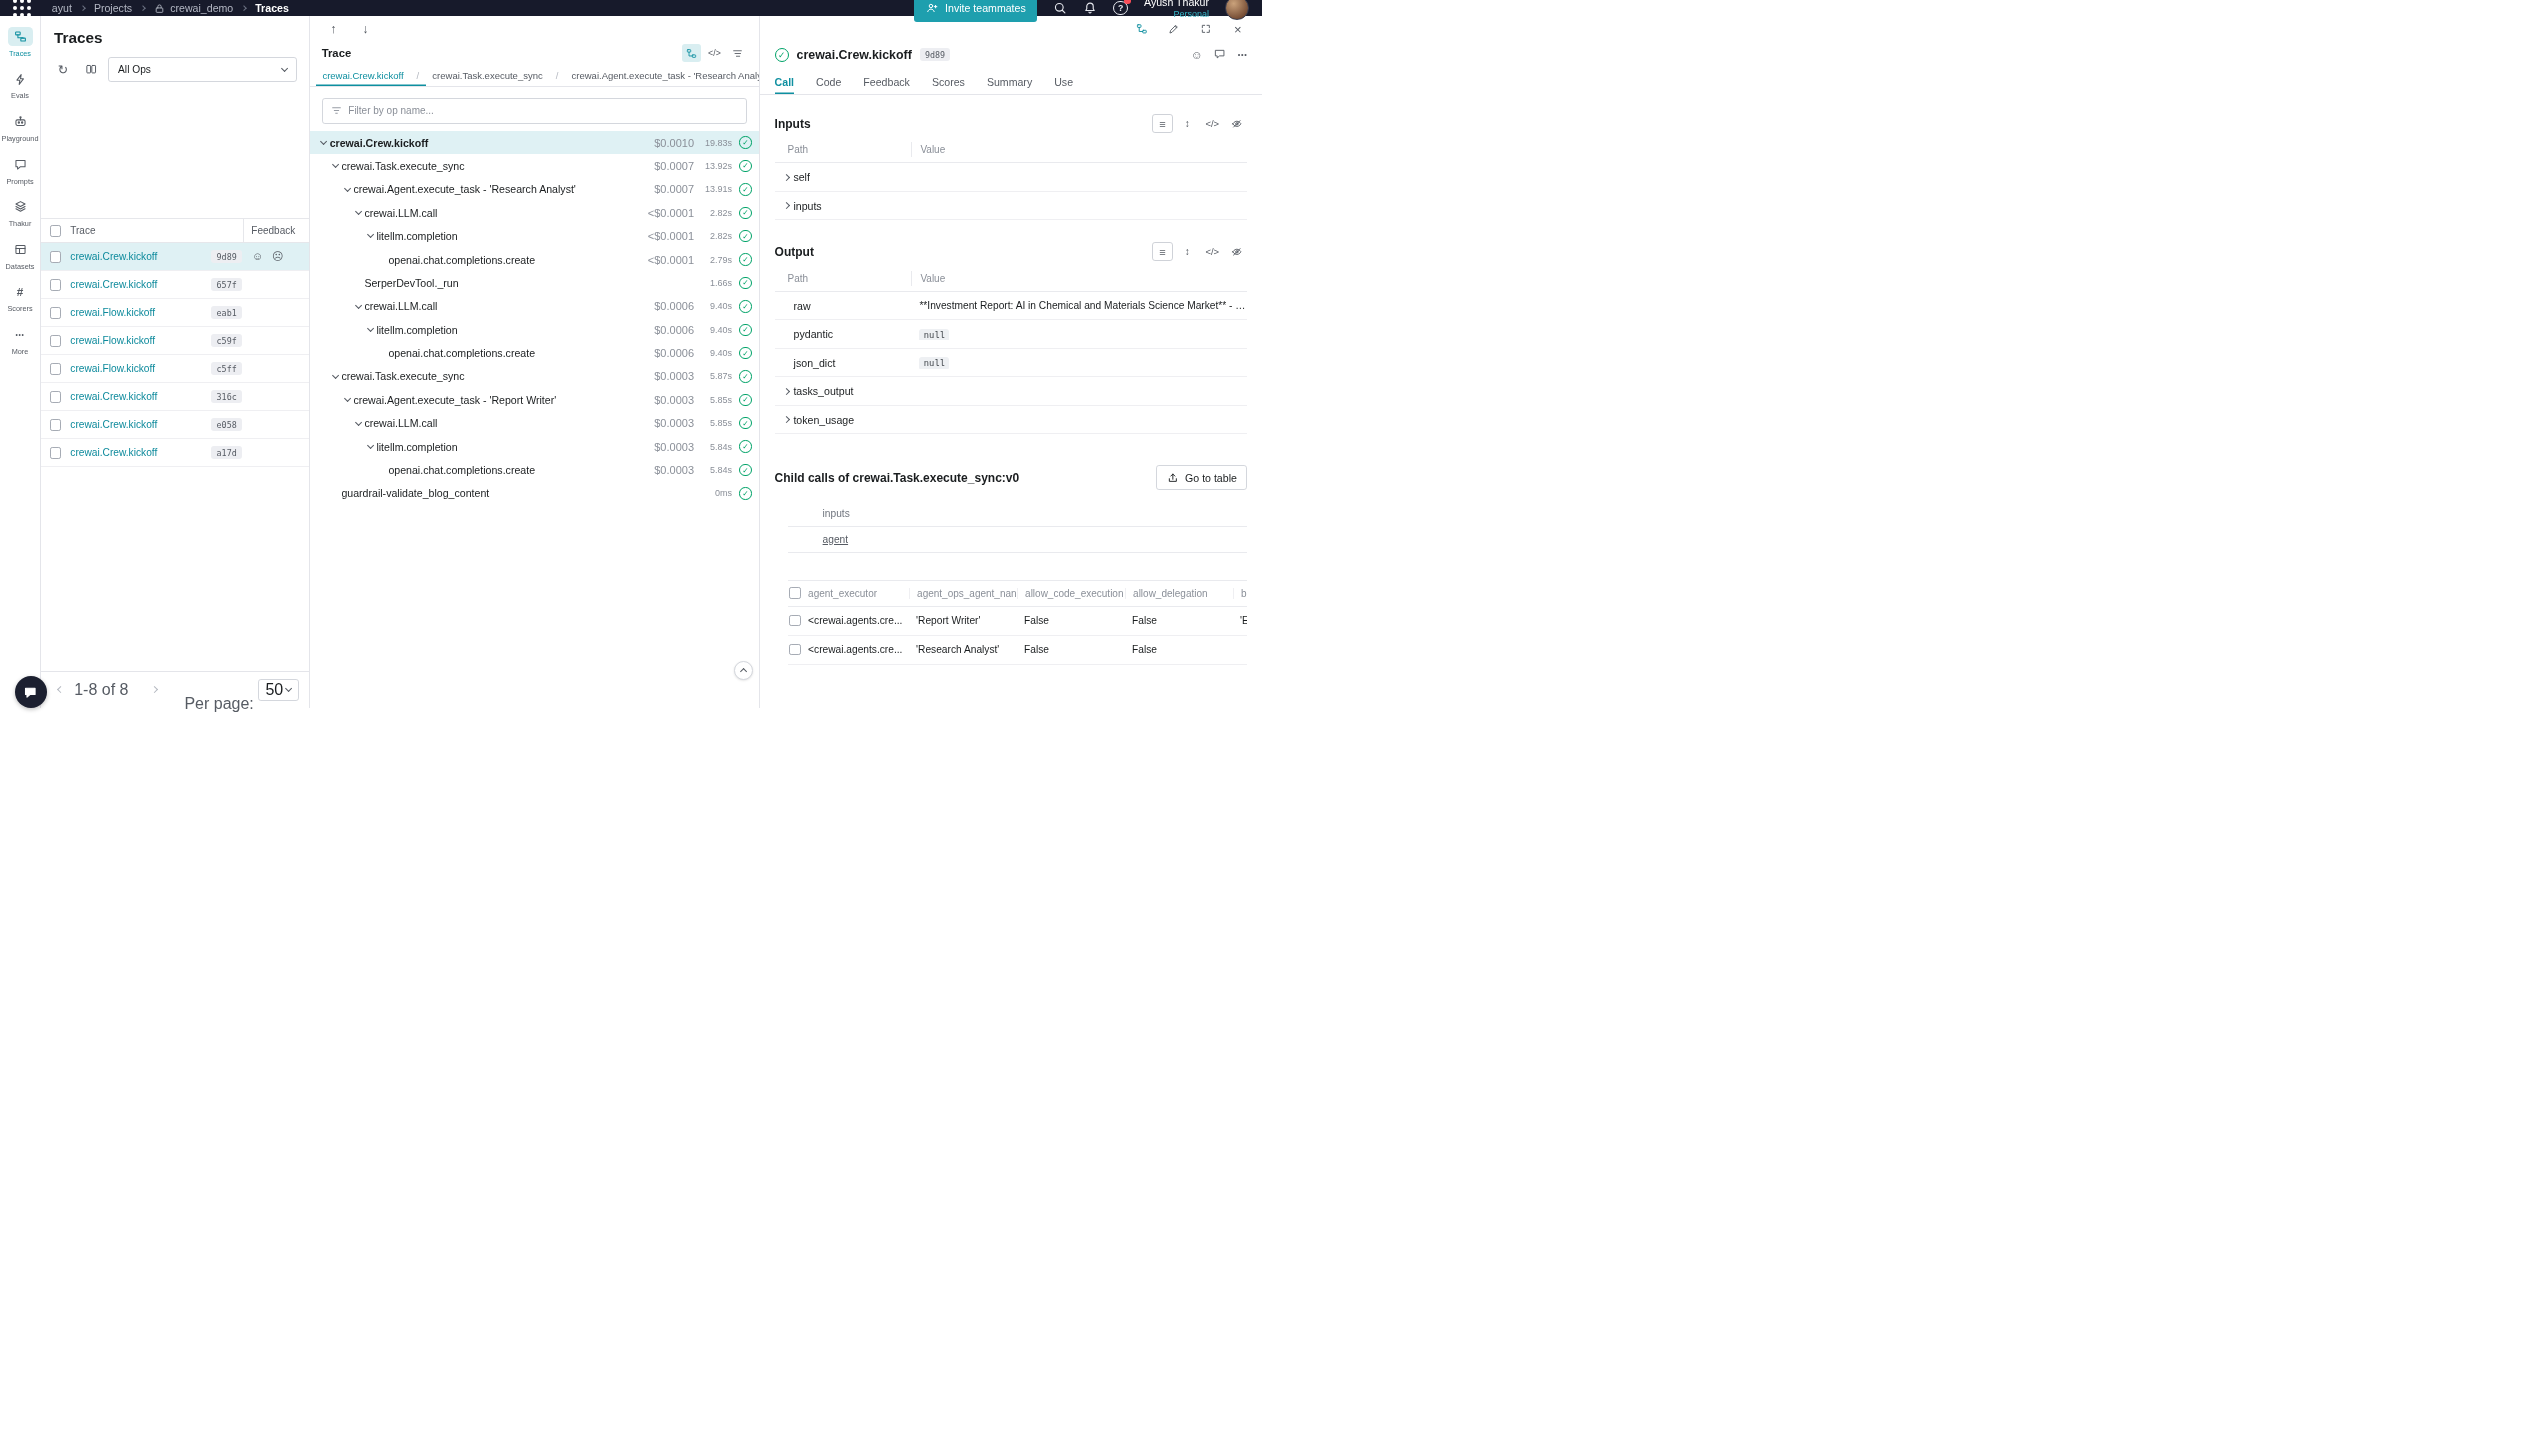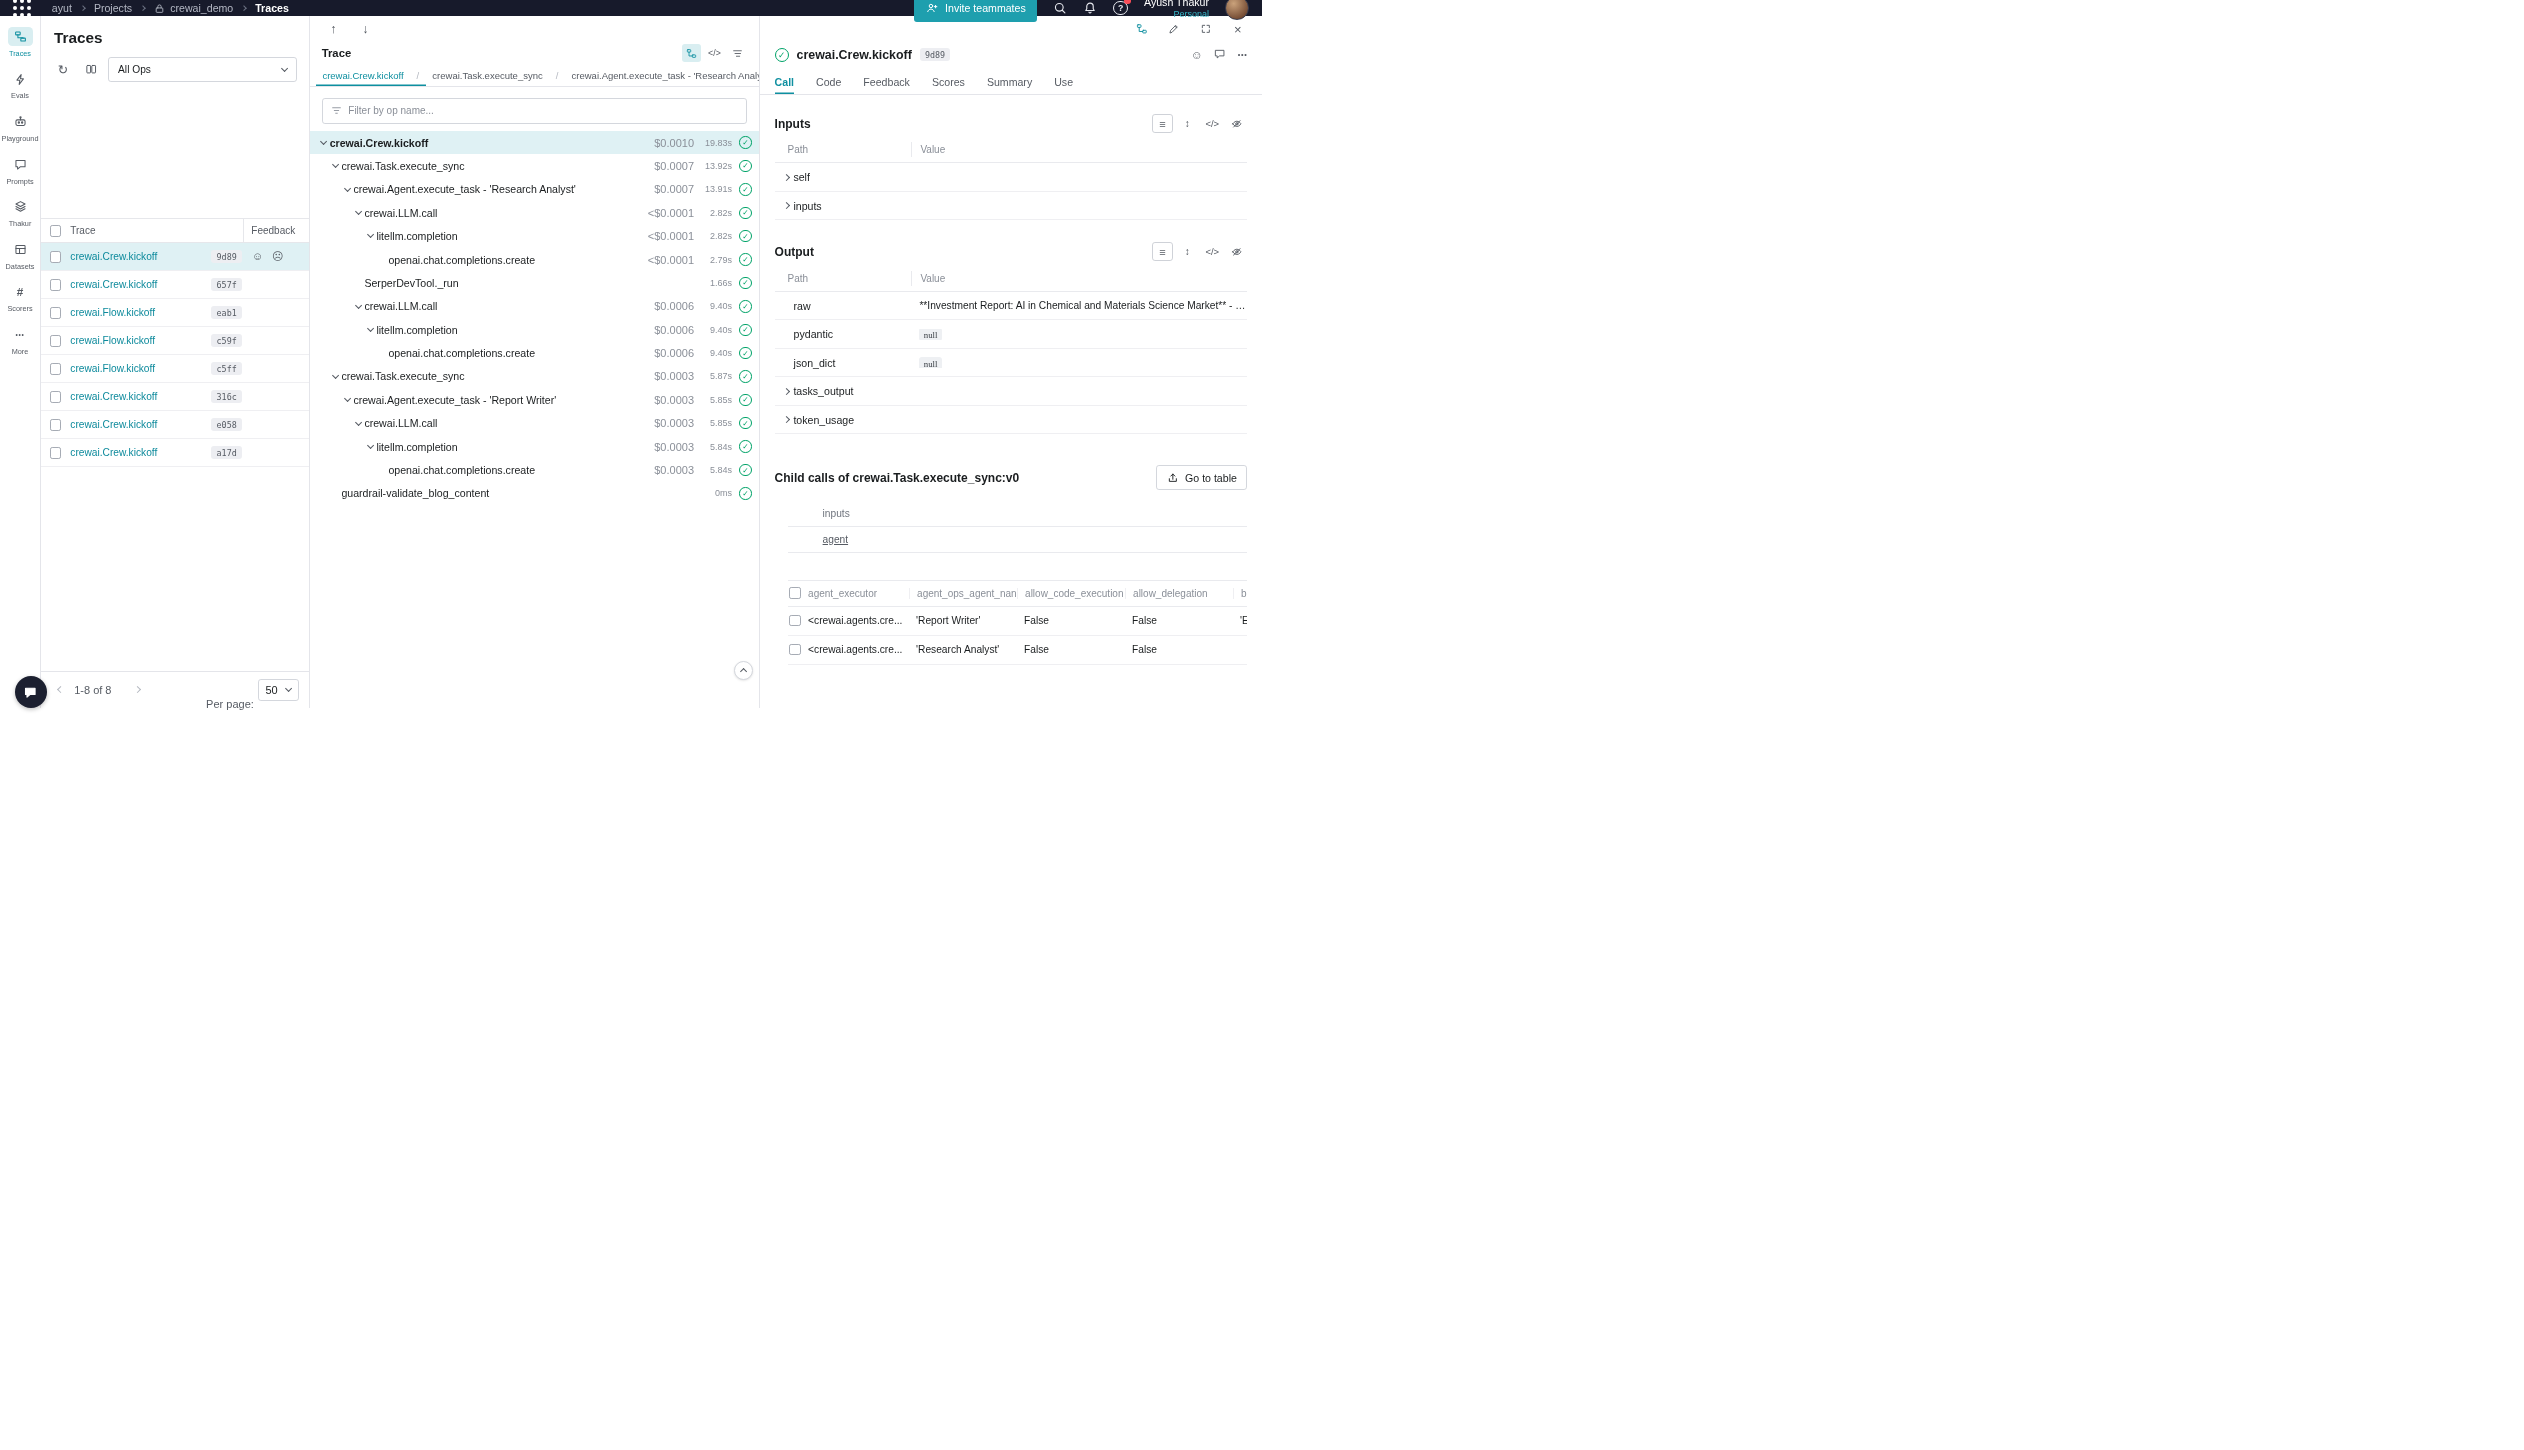--- a/index.html
+++ b/index.html
@@ -53,21 +53,21 @@
   .ops-select .cv { margin-left:auto; color:#565b63; }
   .tp-spacer { height:129px; }
   .lt-header { display:flex; align-items:center; height:25px; border-top:0.7px solid #e6e7eb; border-bottom:0.7px solid #e6e7eb; color:#565b63; font-size:10px; padding-left:8.8px; }
   .lt-header .hname { flex:1; padding-left:8.8px; }
   .lt-header .hfb { width:66px; border-left:0.7px solid #e6e7eb; padding-left:7.3px; height:100%; display:flex; align-items:center; }
   .lt-row { display:flex; align-items:center; height:28px; padding-left:8.8px; border-bottom:0.7px solid #efeff2; cursor:default; }
   .lt-row.selected { background:#dff1f4; }
   .lt-name { color:#0d8a9c; font-size:10.2px; padding-left:8.8px; }
   .lt-badge { margin-left:auto; margin-right:10.2px; }
   .lt-fb { width:57px; display:flex; gap:8.8px; color:#565b63; font-size:11px; }
-  .tp-foot { margin-top:auto; height:37px; border-top:0.7px solid #e4e5ea; display:flex; align-items:center; padding:0 10.2px; gap:4px; color:#565b63; font-size:11px; }
+  .tp-foot { margin-top:auto; height:37px; border-top:0.7px solid #e4e5ea; display:flex; align-items:center; padding:0 10.2px; gap:4px; color:#565b63; font-size:16px; }
   .pg-btn { width:19px; height:19px; display:flex; align-items:center; justify-content:center; color:#b4b8c0; background:none; border:none; }
   .pp-select { width:41px; height:22px; border:0.7px solid #d4d7dd; border-radius:2.9px; display:flex; align-items:center; justify-content:space-between; padding:0 6.6px; color:#1a1d1f; }
   .pp-select .cv { color:#565b63; }
 
   
   .mpanel { width:450px; border-right:0.7px solid #e4e5ea; display:flex; flex-direction:column; flex:none; position:relative; }
   .m-top { height:26px; display:flex; align-items:center; gap:11.7px; padding:0 13px; color:#565b63; font-size:11.7px; }
   .m-head { display:flex; align-items:center; padding:0 11.7px; height:22px; }
   .m-head .hlabel { font-weight:700; font-size:11.3px; }
   .view-btns { margin-left:auto; display:flex; gap:4.4px; align-items:center; color:#565b63; }
@@ -110,21 +110,21 @@
   .sec-icons .vb { width:20.5px; height:19px; font-size:9.5px; }
   .sec-icons .vb.active { background:none; border:0.7px solid #cfd2d8; color:#565b63; }
   .kv-head { display:flex; align-items:center; height:26px; border-bottom:0.7px solid #e9eaee; color:#8a8f98; font-size:10px; margin-top:4.4px; }
   .kv-head .kc { width:136px; padding-left:13px; }
   .kv-head .vc { flex:1; border-left:0.7px solid #e9eaee; padding-left:8.8px; height:60%; display:flex; align-items:center; }
   .kv-row { display:flex; align-items:center; height:28.5px; border-bottom:0.7px solid #efeff2; font-size:10.6px; }
   .kv-chev { width:13px; margin-left:5.8px; display:flex; justify-content:center; color:#565b63; }
   .kv-path { width:117px; flex:none; }
   .kv-path.noexp { padding-left:19px; width:136px; }
   .kv-val { flex:1; min-width:0; padding-left:8.8px; white-space:nowrap; overflow:hidden; text-overflow:ellipsis; font-size:10.2px; }
-  .null-badge { font-family:Liberation Serif, serif; font-size:8.8px; background:#eef0f3; border-radius:2.9px; padding:1.5px 4.4px; color:#3a3f45;margin-top:9px; }
+  .null-badge { font-family:Liberation Mono, monospace; font-size:8.8px; background:#eef0f3; border-radius:2.9px; padding:1.5px 4.4px; color:#3a3f45;margin-top:9px; }
   .btn-goto { margin-left:auto; border:0.7px solid #d4d7dd; background:#fff; border-radius:2.9px; height:25px; display:flex; align-items:center; gap:6.6px; padding:0 9.5px; font-size:10.6px; color:#1a1d1f; font-family:inherit; }
   .ct { margin-top:10.2px; margin-left:13px; }
   .ct-grouprow { height:26px; display:flex; align-items:center; border-bottom:0.7px solid #e9eaee; color:#70757e; font-size:10.2px; padding-left:35px; }
   .ct-spacer { height:28px; border-bottom:0.7px solid #e9eaee; }
   .ct-cols { display:flex; align-items:center; height:26px; border-bottom:0.7px solid #e9eaee; color:#8a8f98; font-size:10px; }
   .ct-cols .cb-cell { width:32px; display:flex; justify-content:flex-start; padding-left:1.5px; }
   .ct-col { width:108px; flex:none; padding:0 7.3px; border-left:0.7px solid #efeff2; white-space:nowrap; overflow:hidden; }
   .ct-col.last { flex:1; }
   .ct-row { display:flex; align-items:center; height:29px; border-bottom:0.7px solid #efeff2; font-size:10.2px; }
   .ct-row .cb-cell { width:32px; display:flex; padding-left:1.5px; }

